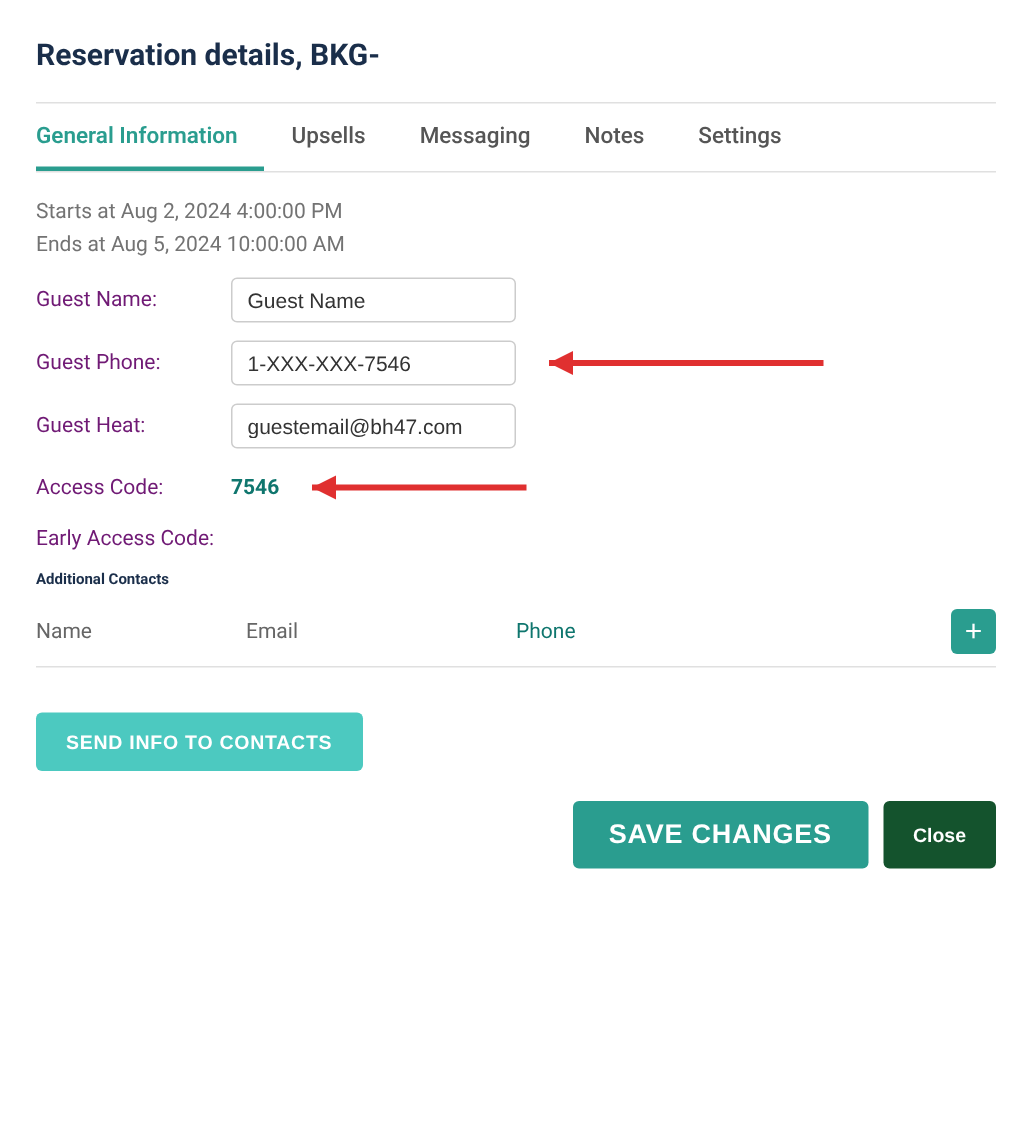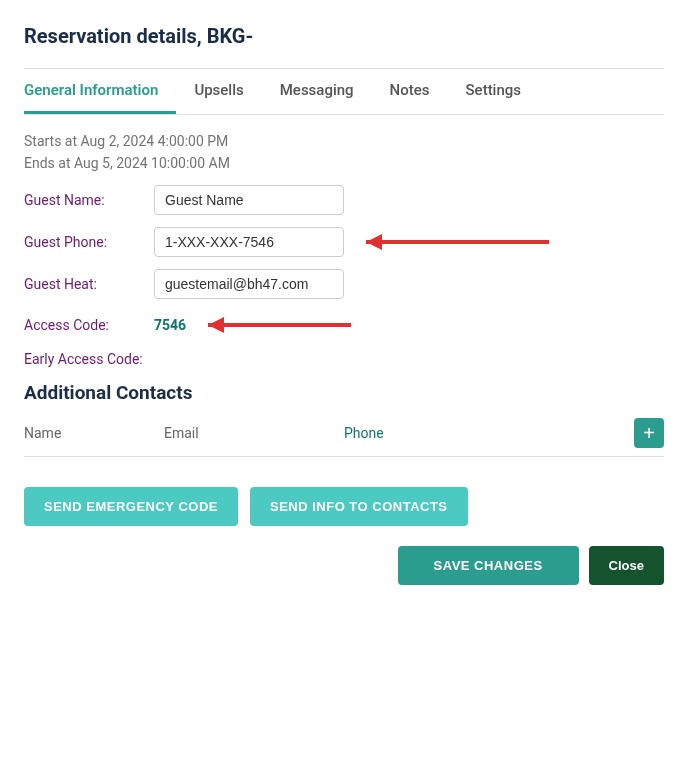--- a/index.html
+++ b/index.html
@@ -114,21 +114,21 @@
       height: 16px;
       border: 1px solid #aaa;
     }
 
     .checkbox-label {
       font-size: 14px;
       color: #444;
     }
 
     .additional-contacts-title {
-      font-size: 19px;
+      font-size: 10px;
       font-weight: 700;
       color: #1a2e4a;
       margin-bottom: 14px;
     }
 
     .contacts-table-header {
       display: flex;
       align-items: center;
       padding-bottom: 8px;
       border-bottom: 1px solid #e0e0e0;
@@ -193,22 +193,22 @@
       justify-content: flex-end;
       gap: 10px;
       margin-top: 20px;
     }
 
     .btn-save {
       background: #2a9d8f;
       color: #fff;
       border: none;
       border-radius: 4px;
-      padding: 12px 36px;
-      font-size: 13px;
+      padding: 12px 24px;
+      font-size: 18px;
       font-weight: 600;
       cursor: pointer;
       letter-spacing: 0.5px;
       text-transform: uppercase;
     }
 
     .btn-close {
       background: #14532d;
       color: #fff;
       border: none;
@@ -285,20 +285,19 @@
       <div class="col-name">Name</div>
       <div class="col-email">Email</div>
       <div class="col-phone">Phone</div>
       <button class="add-btn">+</button>
     </div>
   </div>
 
 </div>
 
 <div class="bottom-actions">
-  <button class="btn-teal">SEND EMERGENCY CODE</button>
   <button class="btn-teal">SEND INFO TO CONTACTS</button>
 </div>
 
 <div class="footer-actions">
   <button class="btn-save">SAVE CHANGES</button>
   <button class="btn-close">Close</button>
 </div>
 
 </body></html>

